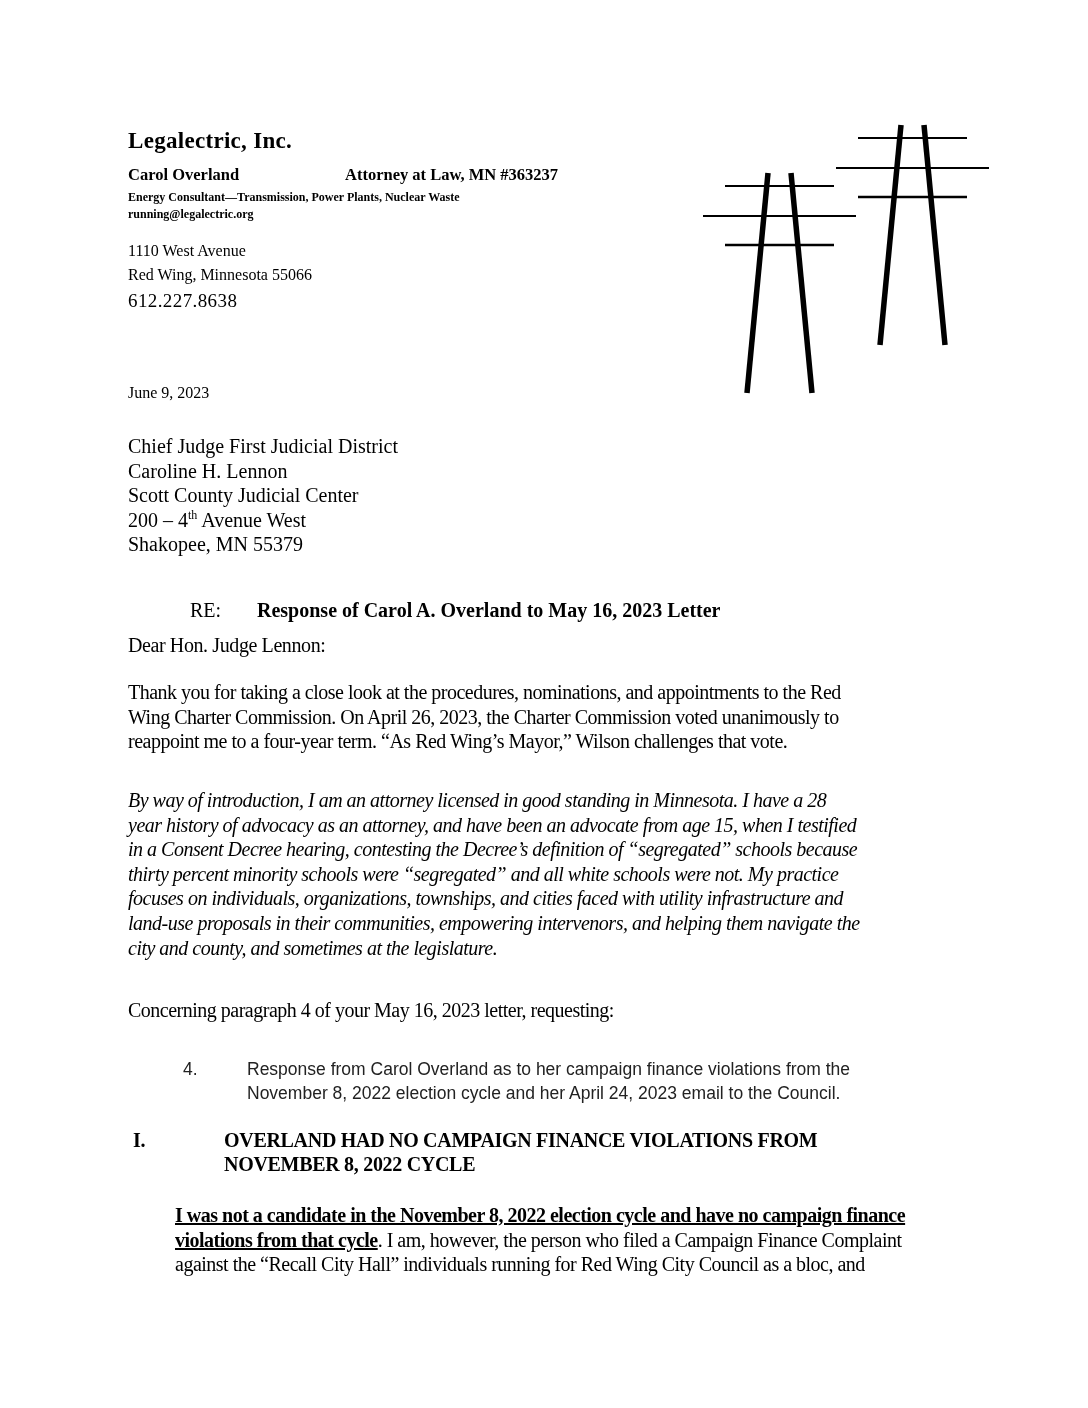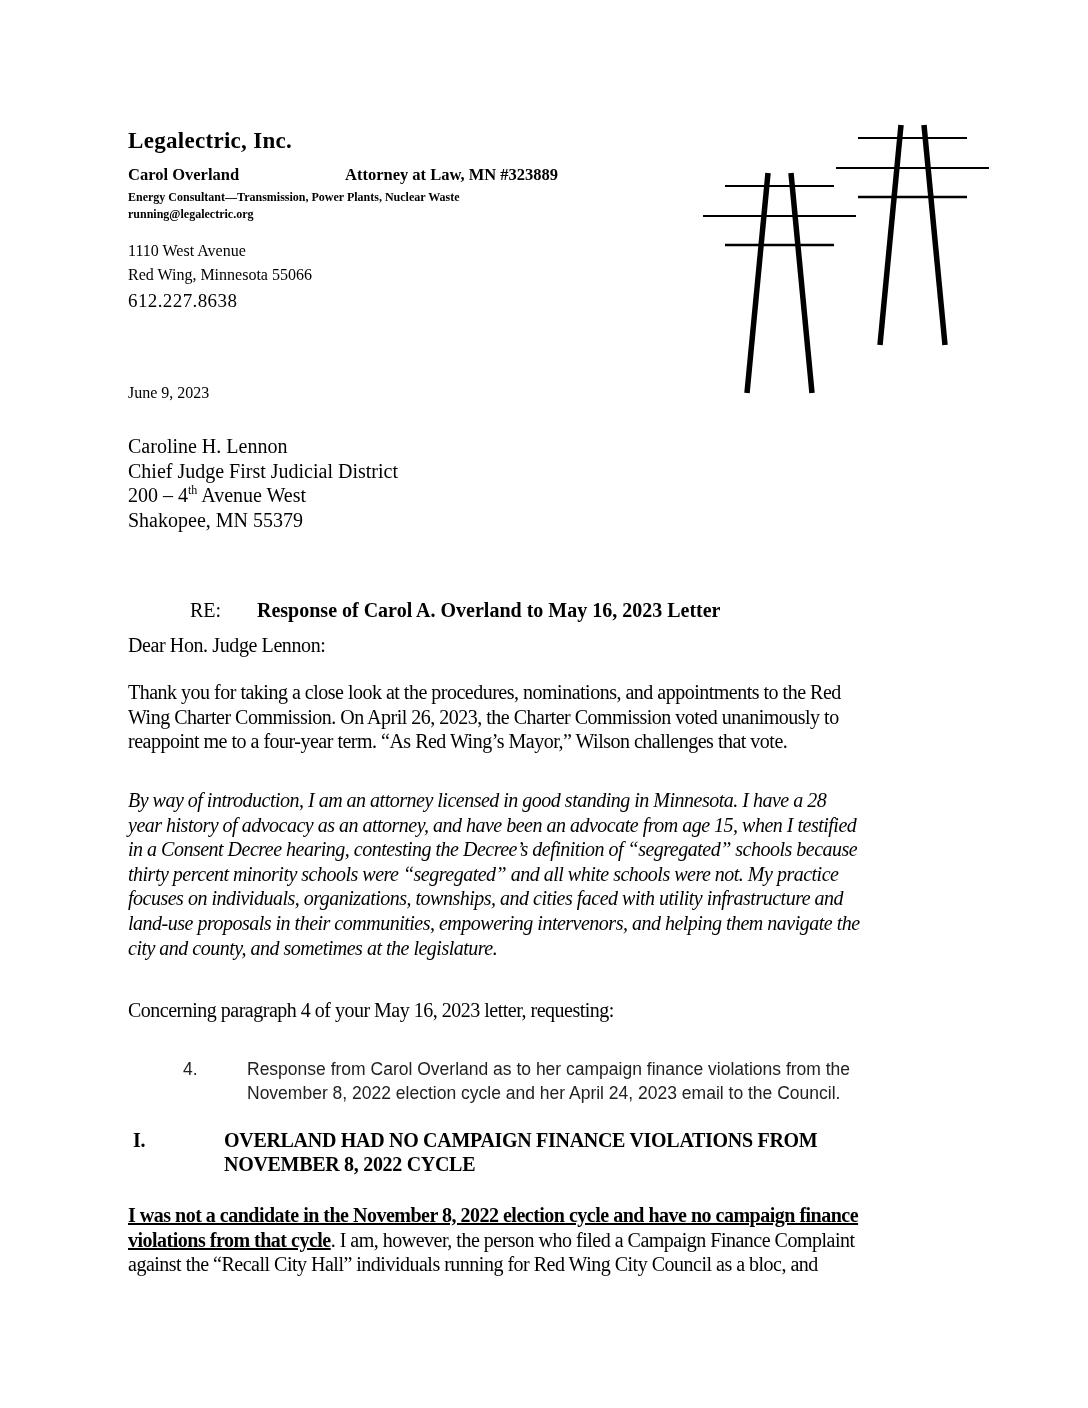--- a/index.html
+++ b/index.html
@@ -43,31 +43,31 @@
   .quote { position: absolute; left: 183px; top: 1057px; font-size: 17.5px; line-height: 24px; color: #222; }
   .quote .qnum { position: absolute; left: 0; top: 0; }
   .quote .qtext { position: absolute; left: 27px; top: 0; margin-left: 37px; }
   .quote .qtext div { white-space: nowrap; }
 
   .heading { position: absolute; left: 128px; top: 1128px; font-size: 20px; font-weight: bold; line-height: 24px; letter-spacing: -0.3px; }
   .heading .num { position: absolute; left: 5px; top: 0; }
   .heading .htext { position: absolute; left: 96px; top: 0; text-decoration-thickness: 2px; }
   .heading .htext div { white-space: nowrap; }
 
-  .p4 { top: 1203px; }
+  .p4 { top: 1203px; margin-left: 47px; }
   .u-bold { font-weight: bold; text-decoration: underline; text-decoration-thickness: 2px; }
 </style>
 </head>
 <body>
 
 <div class="page">
 
   <div class="abs serif firm-name">Legalectric, Inc.</div>
   <div class="abs serif attorney-line">
-    <span class="name">Carol Overland</span><span>Attorney at Law, MN #323889</span>
+    <span class="name">Carol Overland</span><span>Attorney at Law, MN #363237</span>
   </div>
   <div class="abs serif tagline">Energy Consultant—Transmission, Power Plants, Nuclear Waste</div>
   <div class="abs serif email">running@legalectric.org</div>
   <div class="abs serif addr1">1110 West Avenue</div>
   <div class="abs serif addr2">Red Wing, Minnesota  55066</div>
   <div class="abs serif phone">612.227.8638</div>
 
   <svg class="towers" viewBox="0 0 1088 1408">
     <g stroke="#000" fill="none">
       <line x1="768" y1="173" x2="747" y2="393" stroke-width="5.5"></line>
@@ -81,22 +81,23 @@
       <line x1="924" y1="125" x2="945" y2="345" stroke-width="5.5"></line>
       <line x1="858" y1="138" x2="967" y2="138" stroke-width="2"></line>
       <line x1="836" y1="168" x2="989" y2="168" stroke-width="2"></line>
       <line x1="858" y1="197" x2="967" y2="197" stroke-width="2.4"></line>
     </g>
   </svg>
 
   <div class="abs serif date">June 9, 2023</div>
 
   <div class="abs serif addressee">
+    <div>Chief Judge First Judicial District</div>
     <div>Caroline H. Lennon</div>
-    <div>Chief Judge First Judicial District</div>
+    <div>Scott County Judicial Center</div>
     <div><span>200 – 4</span><sup>th</sup><span> Avenue West</span></div>
     <div>Shakopee, MN  55379</div>
   </div>
 
   <div class="abs serif re-line">
     <span class="re-label">RE:</span><span class="re-subject">Response of Carol A. Overland to May 16, 2023 Letter</span>
   </div>
 
   <div class="abs serif salutation">Dear Hon. Judge Lennon:</div>
 

